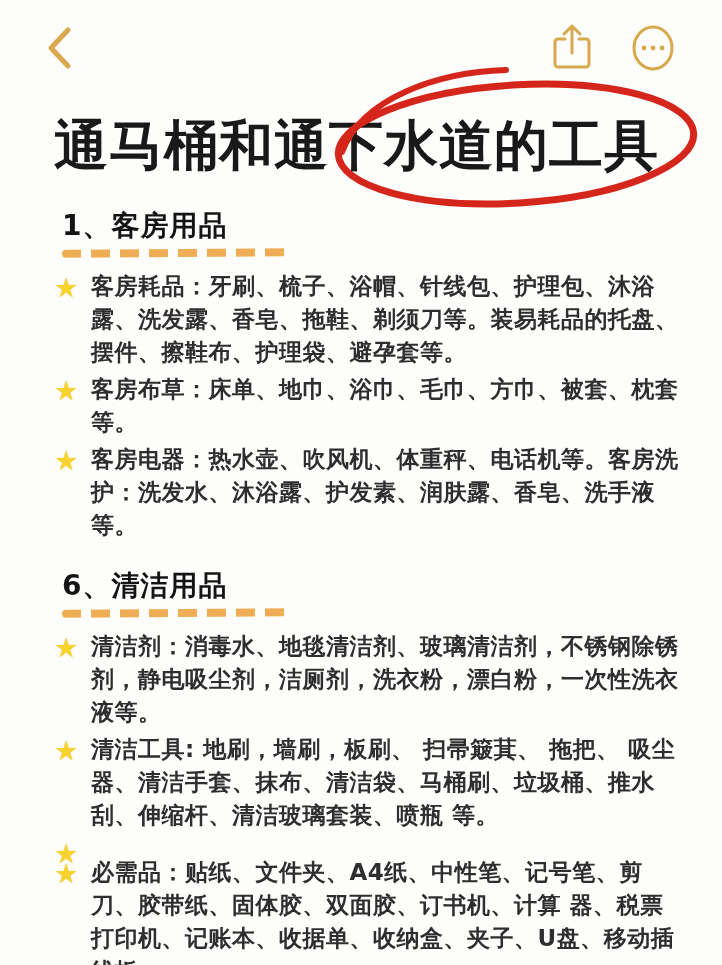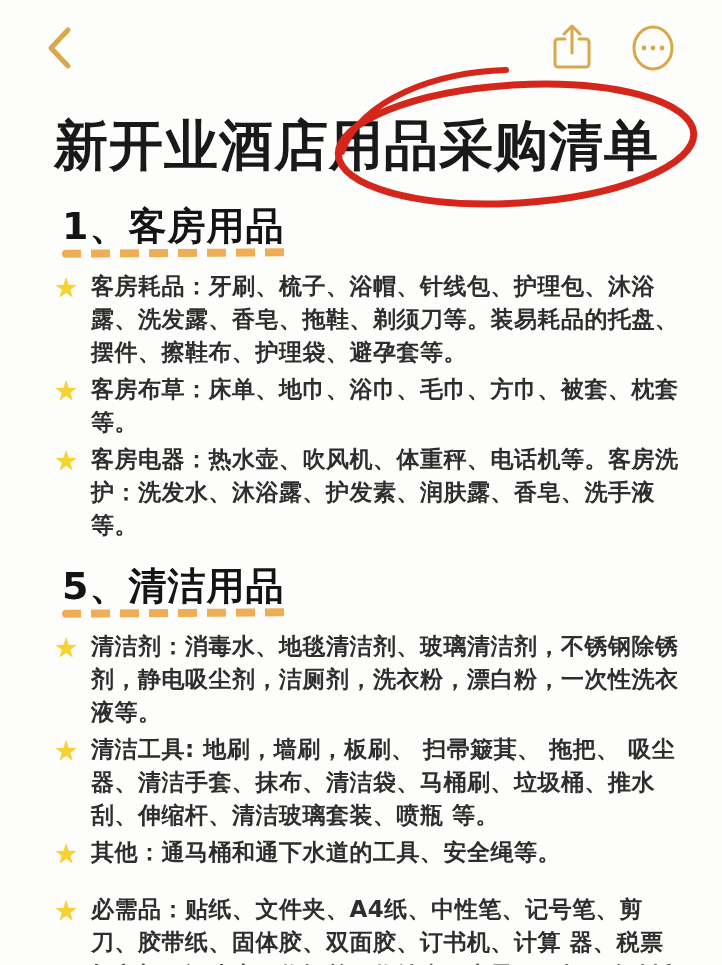--- a/index.html
+++ b/index.html
@@ -33,21 +33,21 @@
   .red-circle {
     position: absolute; left: 318px; top: -50px;
     width: 386px; height: 152px; pointer-events: none;
   }
 
   
   main { padding: 0 36px 0 54px; }
   section { margin-top: 24px; }
   .sec-heading { display: inline-block; position: relative; padding: 0 10px 0 8px; }
   .sec-heading .h-text {
-    font-size: 38px; line-height: 40px; font-weight: 800; color: #141414;
+    font-size: 28px; line-height: 40px; font-weight: 800; color: #141414;
     letter-spacing: 1px;
   }
   .dashes {
     display: block; height: 8px; margin-top: 3px; width: 225px;
     background: repeating-linear-gradient(90deg,
       var(--dash, #efae56) 0 19px, transparent 19px 29px);
     border-radius: 4px; transform: rotate(-0.4deg);
   }
   ul.items { list-style: none; margin-top: 13px; }
   ul.items li {
@@ -91,21 +91,21 @@
           <ellipse cx="25" cy="25" rx="19" ry="21" stroke="currentColor" stroke-width="3"></ellipse>
           <circle cx="16" cy="25" r="2.4" fill="currentColor"></circle>
           <circle cx="25" cy="25" r="2.4" fill="currentColor"></circle>
           <circle cx="34" cy="25" r="2.4" fill="currentColor"></circle>
         </svg>
       </span>
     </button>
   </header>
 
   <div class="title-row">
-    <h1 class="page-title">新开业酒店用品采购清单</h1>
+    <h1 class="page-title">通马桶和通下水道的工具</h1>
     <svg class="red-circle" viewBox="0 0 386 152" fill="none">
       <ellipse cx="198" cy="84" rx="178" ry="59" stroke="var(--red, #d5261c)" stroke-width="7" transform="rotate(-3.5 198 84)"></ellipse>
       <path d="M 188 10 C 120 12, 44 38, 24 92" stroke="var(--red, #d5261c)" stroke-width="6" stroke-linecap="round"></path>
     </svg>
   </div>
 
   <main id="sections">
     <section>
       <h2 class="sec-heading">
         <span class="h-text">1、客房用品</span>
@@ -124,37 +124,36 @@
 
     <li>
       <span class="star">★</span>
       <span class="item-text">客房电器：热水壶、吹风机、体重秤、电话机等。客房洗护：洗发水、沐浴露、护发素、润肤露、香皂、洗手液等。</span>
     </li>
   </ul>
     </section>
 
     <section>
       <h2 class="sec-heading">
-        <span class="h-text">5、清洁用品</span>
+        <span class="h-text">6、清洁用品</span>
         <span class="dashes"></span>
       </h2>
       <ul class="items">
     <li>
       <span class="star">★</span>
       <span class="item-text">清洁剂：消毒水、地毯清洁剂、玻璃清洁剂，不锈钢除锈剂，静电吸尘剂，洁厕剂，洗衣粉，漂白粉，一次性洗衣液等。</span>
     </li>
 
     <li>
       <span class="star">★</span>
       <span class="item-text">清洁工具: 地刷，墙刷，板刷、 扫帚簸萁、 拖把、 吸尘器、清洁手套、抹布、清洁袋、马桶刷、垃圾桶、推水刮、伸缩杆、清洁玻璃套装、喷瓶 等。</span>
     </li>
 
     <li>
       <span class="star">★</span>
-      <span class="item-text">其他：通马桶和通下水道的工具、安全绳等。</span>
     </li>
   </ul>
     </section>
 
     <section>
       <ul class="items">
     <li>
       <span class="star">★</span>
       <span class="item-text">必需品：贴纸、文件夹、A4纸、中性笔、记号笔、剪刀、胶带纸、固体胶、双面胶、订书机、计算 器、税票打印机、记账本、收据单、收纳盒、夹子、U盘、移动插线板。</span>
     </li>

